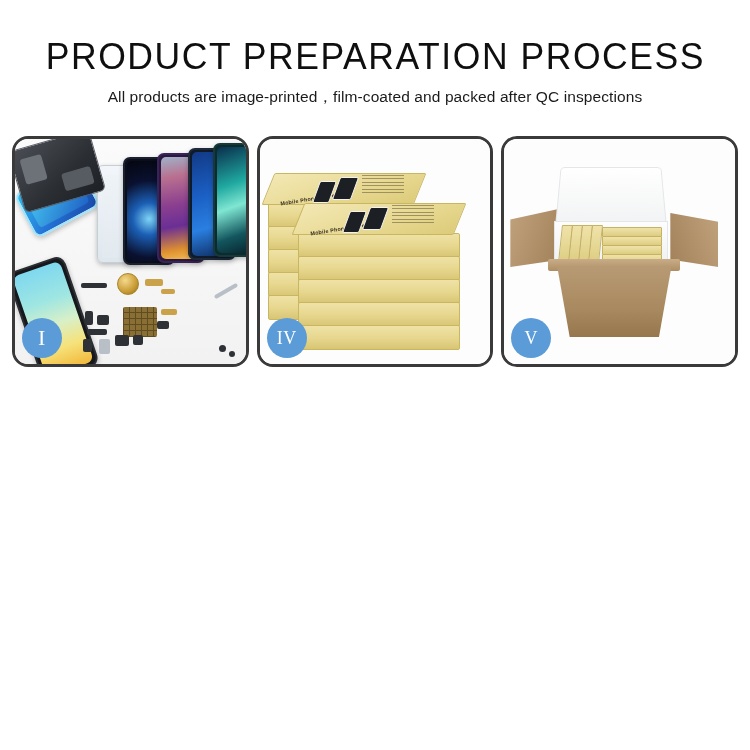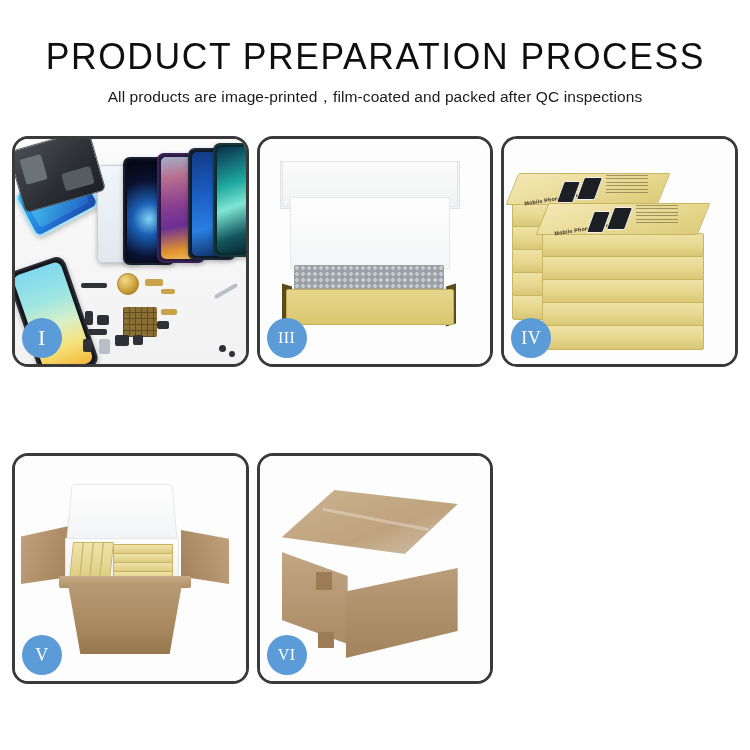--- a/index.html
+++ b/index.html
@@ -278,34 +278,20 @@
       <div class="part gold" style="left:146px;top:170px;width:16px;height:6px;"></div>
       <div class="part" style="left:142px;top:182px;width:12px;height:8px;"></div>
       <div class="part silver" style="left:198px;top:150px;width:26px;height:4px;transform:rotate(-30deg);"></div>
       <div class="part" style="left:204px;top:206px;width:7px;height:7px;border-radius:50%;"></div>
       <div class="part" style="left:214px;top:212px;width:6px;height:6px;border-radius:50%;"></div>
     </div>
     <div class="badge">I</div>
   </div>
 
 
-  <div class="panel">
-    <div class="panel-stage">
-      <div class="p3bg"></div>
-      <div class="ob-flap-l"></div>
-      <div class="ob-flap-r"></div>
-      <div class="ob-lid"></div>
-      <div class="ob-foam"></div>
-      <div class="ob-grey"></div>
-      <div class="ob-side-l"></div>
-      <div class="ob-side-r"></div>
-      <div class="ob-front"></div>
-    </div>
-    <div class="badge xwide">III</div>
-  </div>
 
   <div class="panel">
     <div class="panel-stage">
       <div class="p4bg"></div>
       <div class="stack">
 
         <div class="sbox back" style="top:34px;"></div>
         <div class="sbox back" style="top:57px;"></div>
         <div class="sbox back" style="top:80px;"></div>
         <div class="sbox back" style="top:103px;"></div>
@@ -363,26 +349,14 @@
       <div class="cv-ybox" style="left:98px;top:97px;width:58px;height:8px;"></div>
       <div class="cv-ybox" style="left:98px;top:106px;width:58px;height:8px;"></div>
       <div class="cv-ybox" style="left:98px;top:115px;width:58px;height:8px;"></div>
 
       <div class="cv-rim"></div>
       <div class="cv-body"></div>
     </div>
     <div class="badge wide">V</div>
   </div>
 
-  <div class="panel">
-    <div class="panel-stage">
-      <div class="p6bg"></div>
-      <div class="sc-top"></div>
-      <div class="sc-left"></div>
-      <div class="sc-right"></div>
-      <div class="sc-seam" style="left:62px;top:62px;width:108px;height:3px;transform:rotate(11deg);"></div>
-      <div class="sc-tape" style="left:56px;top:116px;width:16px;height:18px;"></div>
-      <div class="sc-tape" style="left:58px;top:176px;width:16px;height:16px;"></div>
-    </div>
-    <div class="badge xwide">VI</div>
-  </div>
 
 </div>
 
 </body></html>

